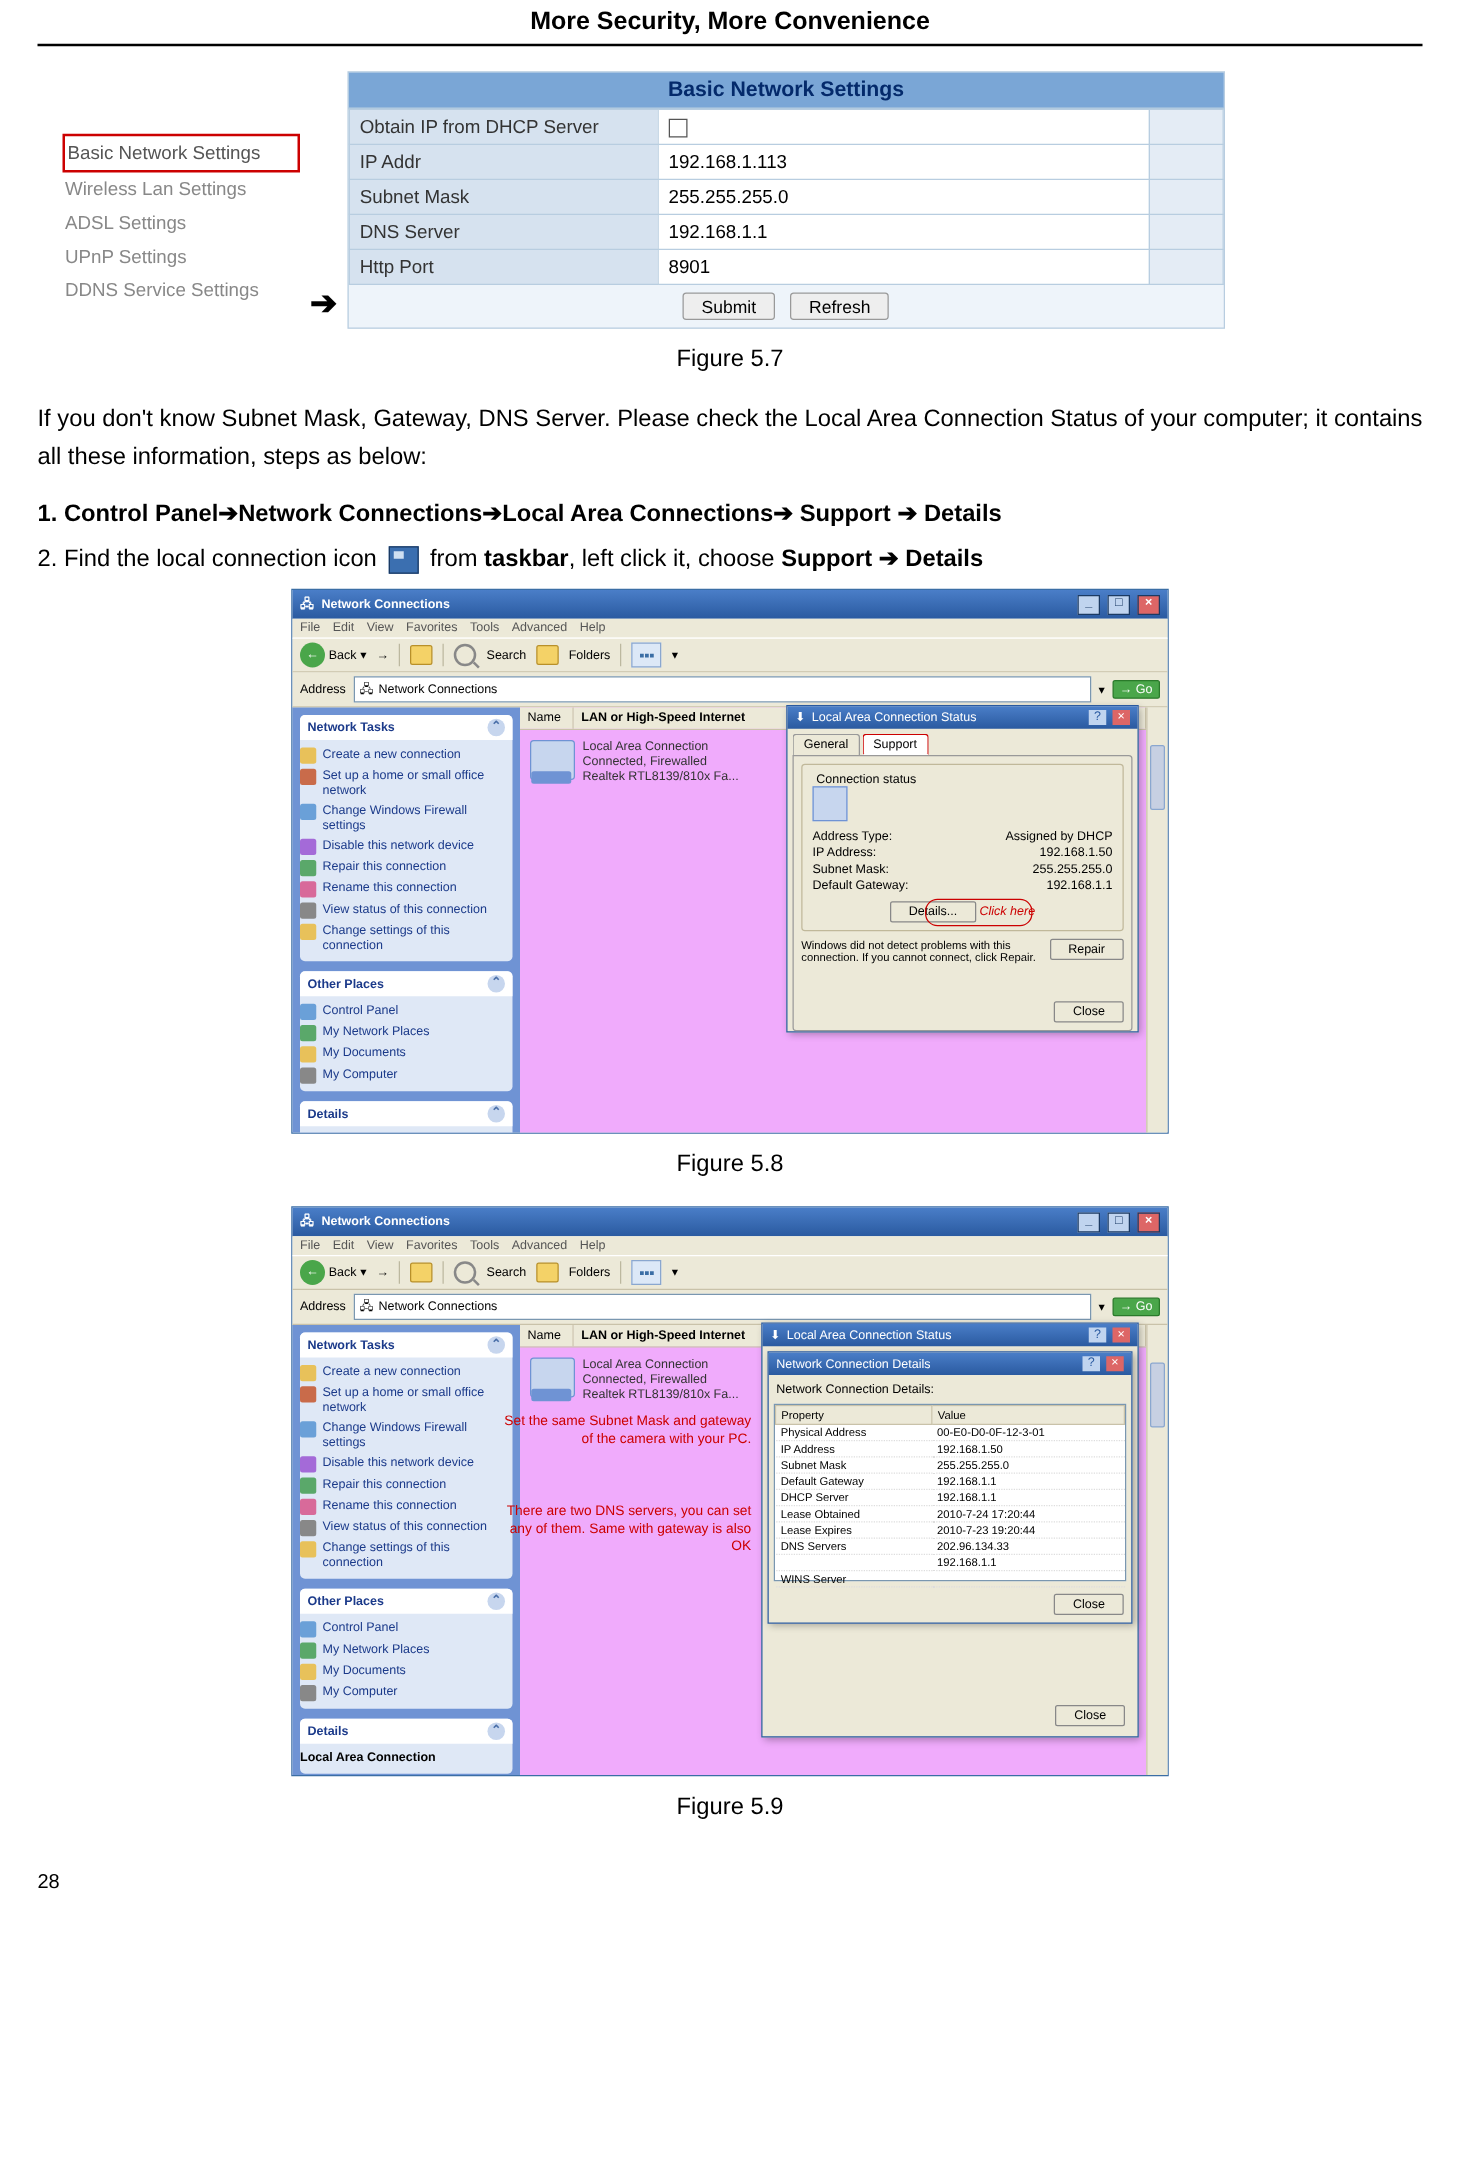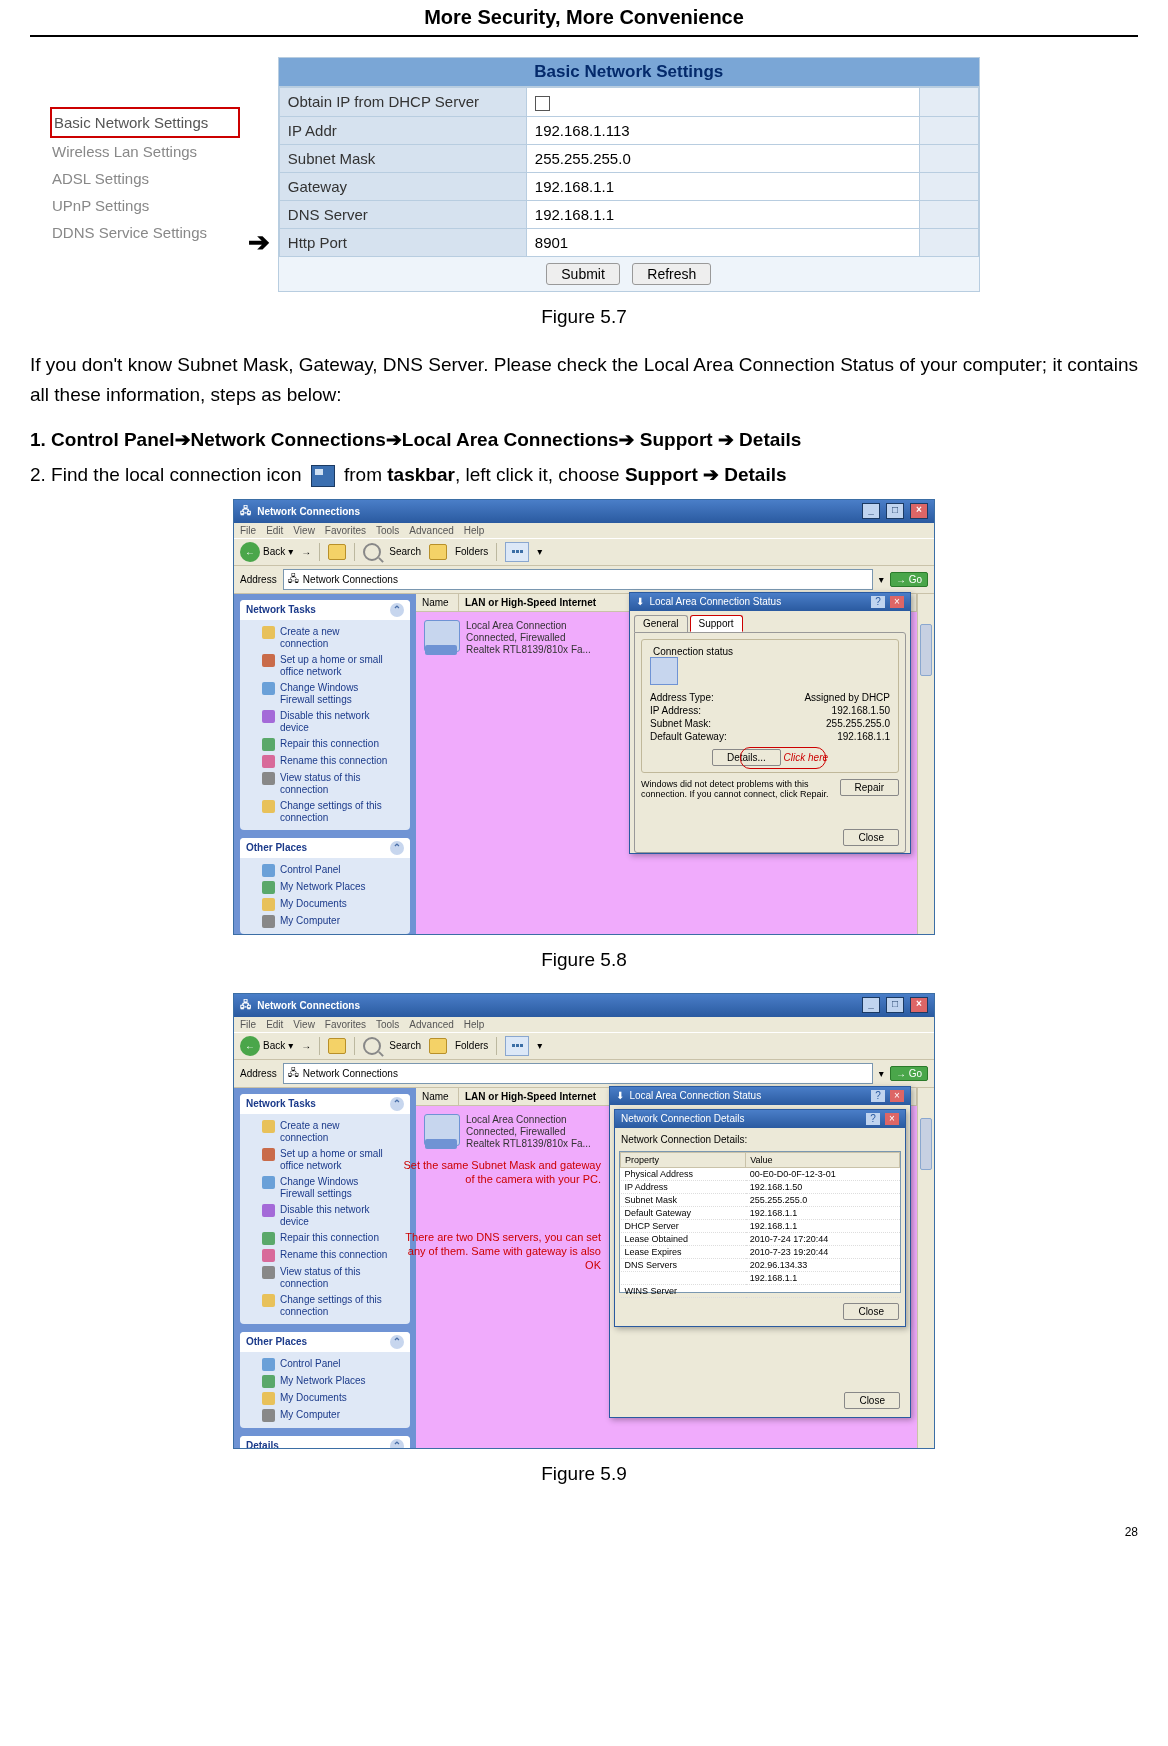--- a/index.html
+++ b/index.html
@@ -45,21 +45,21 @@
 .xp-viewbtn{width:22px;height:18px;border:1px solid #8aa7cf;background:#dce8f7;display:flex;align-items:center;justify-content:center;gap:1px;}
 .xp-viewbtn i{width:3px;height:3px;background:#3b6ea5;}
 .xp-addr{background:#ece9d8;border-bottom:1px solid #c9c2a9;padding:3px 6px;display:flex;align-items:center;gap:6px;}
 .xp-addr .fld{flex:1;background:#fff;border:1px solid #7a97b0;padding:1px 4px;display:flex;align-items:center;gap:4px;}
 .xp-go{background:#4aa64a;color:#fff;border:1px solid #2a7a2a;padding:1px 5px;border-radius:2px;}
 .xp-body{display:flex;height:340px;}
 .xp-side{width:170px;background:#6f93d4;padding:6px;overflow:hidden;}
 .xp-panel{background:#dfe8f6;border-radius:4px;margin-bottom:8px;font-size:10px;}
 .xp-panel .ph{background:#fff;color:#1b3a8a;font-weight:bold;padding:3px 6px;border-radius:4px 4px 0 0;display:flex;align-items:center;}
 .xp-panel .ph .chev{margin-left:auto;width:14px;height:14px;border-radius:50%;background:#c7d6ee;text-align:center;line-height:14px;color:#4a6fa8;}
-.xp-panel ul{list-style:none;margin:0;padding:4px 22px;border-radius:23px;}
+.xp-panel ul{list-style:none;margin:0;padding:4px 0;border-radius:23px;}
 .xp-panel li{display:flex;align-items:flex-start;gap:5px;padding:2px 0;color:#1b3a8a;line-height:12px;}
 .xp-panel li .ic{width:13px;height:13px;flex:0 0 13px;border-radius:2px;}
 .ic1{background:#e8c15a;} .ic2{background:#c96b4a;} .ic3{background:#6aa0d8;} .ic4{background:#a46ad8;} .ic5{background:#5aa86a;} .ic6{background:#d86a9a;} .ic7{background:#888;}
 .xp-main{flex:1;position:relative;background:#f0abfc;}
 .xp-hdr{display:flex;border-bottom:1px solid #c9c2a9;font-size:10px;}
 .xp-hdr div{padding:3px 6px;border-right:1px solid #c9c2a9;background:#ece9d8;}
 .xp-conn{display:flex;align-items:flex-start;gap:6px;padding:8px;width:200px;}
 .xp-conn .cic{width:34px;height:30px;background:#c7d6ee;border:1px solid #6f93d4;border-radius:3px;position:relative;}
 .xp-conn .cic:after{content:"";position:absolute;width:32px;height:10px;background:#6f93d4;bottom:-4px;left:0;border-radius:2px;}
 .xp-conn .ct{font-size:10px;line-height:12px;color:#333;}
@@ -81,21 +81,21 @@
 .btn{background:#ece9d8;border:1px solid #888;padding:2px 14px;border-radius:2px;font-size:10px;}
 .click-here{color:#c00;font-style:italic;}
 .redbox{border:1px solid #c00;position:absolute;}
 
 
 .dtl-list{background:#fff;border:1px solid #7a97b0;height:140px;margin:4px;}
 .dtl-list table{width:100%;border-collapse:collapse;font-size:9px;}
 .dtl-list th{text-align:left;background:#ece9d8;border:1px solid #c9c2a9;padding:2px 4px;font-weight:normal;}
 .dtl-list td{padding:1px 4px;border-bottom:1px dotted #ddd;}
 .annot{color:#c00;position:absolute;font-size:11px;line-height:14px;text-align:right;}
-.footer{text-align:right;font-size:12px;margin-top:40px;}
+.footer{text-align:left;font-size:16px;margin-top:40px;}
 .scrollbar{width:16px;background:#ece9d8;border-left:1px solid #c9c2a9;position:relative;}
 .scrollbar .thumb{position:absolute;left:2px;right:2px;top:30px;height:50px;background:#c7d0e2;border:1px solid #8aa7cf;border-radius:2px;}
 </style>
 </head>
 <body>
 
 <div class="page">
   <div class="header">More Security, More Convenience</div>
 
   <div class="fig57">
@@ -117,25 +117,20 @@
               <td></td>
             </tr>
         <tr>
               <td class="lbl">IP Addr</td>
               <td class="val">192.168.1.113</td>
               <td></td>
             </tr>
         <tr>
               <td class="lbl">Subnet Mask</td>
               <td class="val">255.255.255.0</td>
-              <td></td>
-            </tr>
-        <tr>
-              <td class="lbl">Gateway</td>
-              <td class="val">192.168.1.1</td>
               <td></td>
             </tr>
         <tr>
               <td class="lbl">DNS Server</td>
               <td class="val">192.168.1.1</td>
               <td></td>
             </tr>
         <tr>
               <td class="lbl">Http Port</td>
               <td class="val">8901</td>

